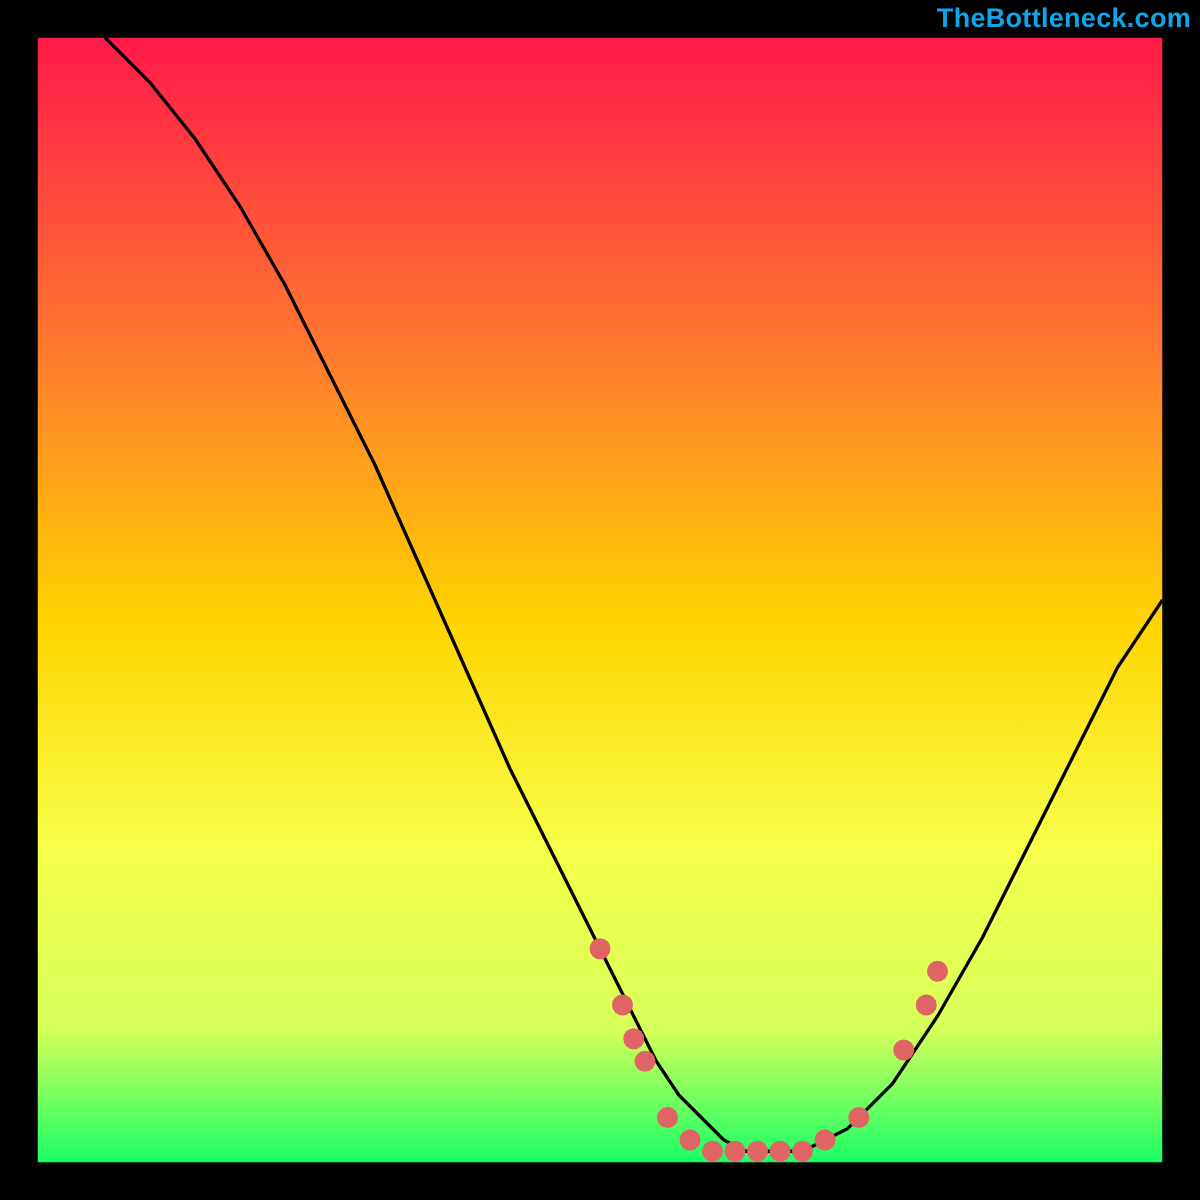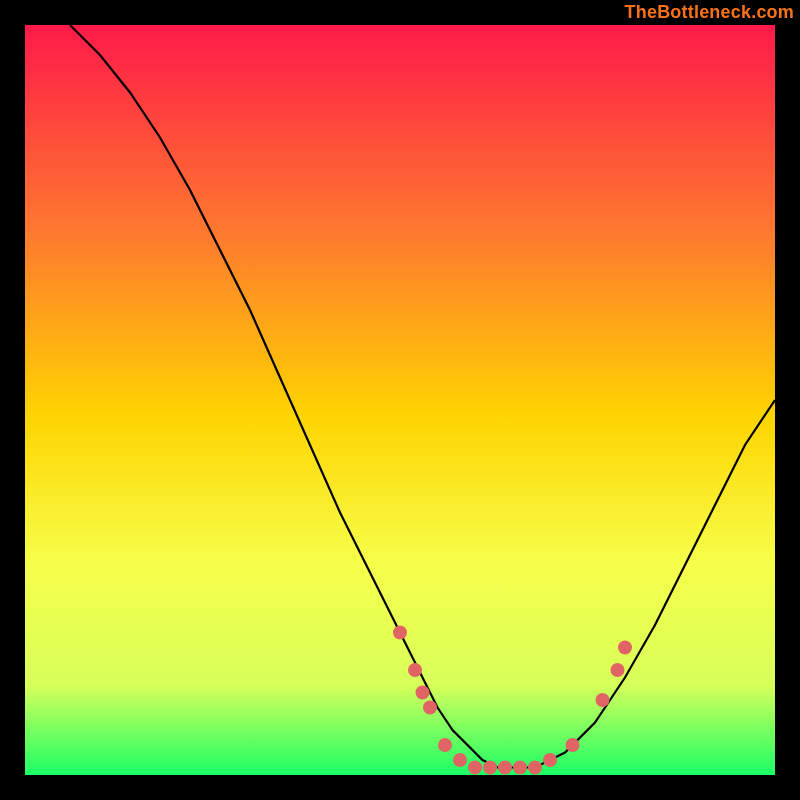--- a/index.html
+++ b/index.html
@@ -23,21 +23,21 @@
     width: 750px;
     height: 750px;
   }
   .watermark {
     position: absolute;
     top: 2px;
     right: 6px;
     font-family: Arial, Helvetica, sans-serif;
     font-size: 18px;
     font-weight: 600;
-    color: #f97316;
+    color: #0ea5e9;
     letter-spacing: 0.2px;
     text-align: center;
   }
   svg {
     display: block;
   }
 </style>
 </head>
 <body>
 

